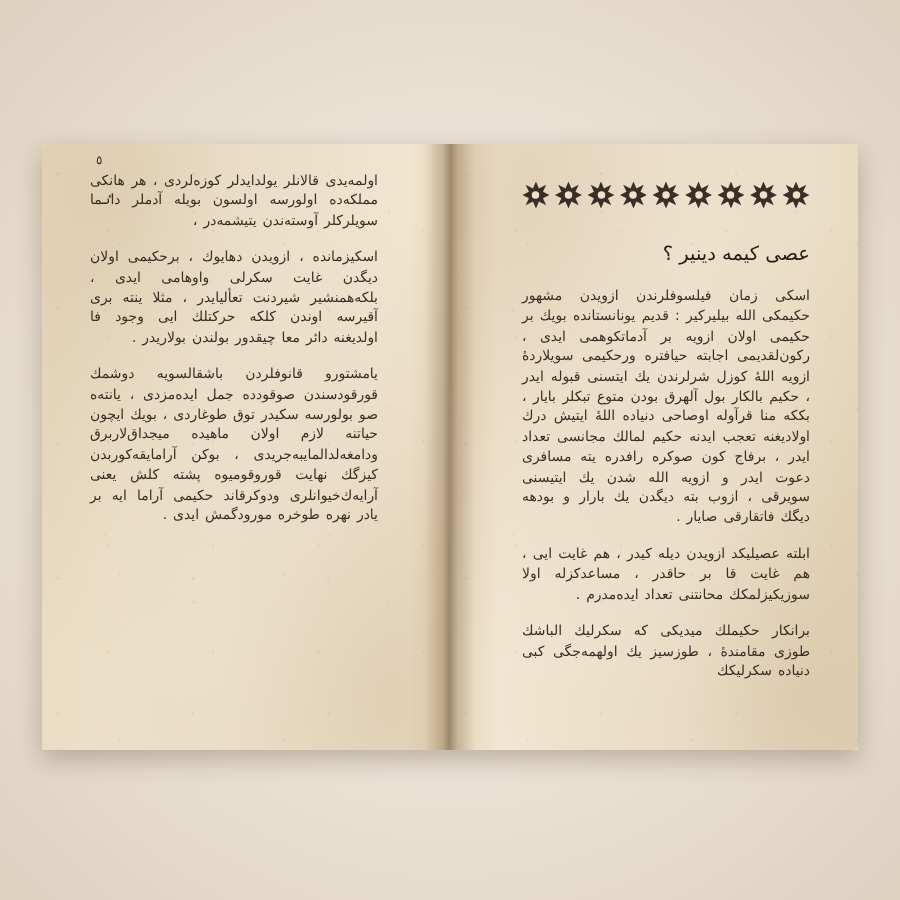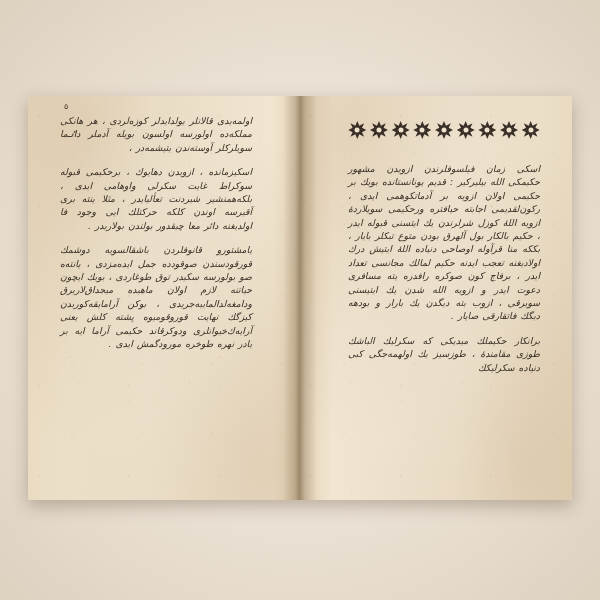--- a/index.html
+++ b/index.html
@@ -142,21 +142,20 @@
   p.body {
     margin: 0 0 11px 0;
     font-family: "DejaVu Sans", sans-serif;
     font-size: 9.3px;
     line-height: 13.4px;
     color: #2b2219;
     text-align: justify;
     text-align-last: right;
     word-spacing: 1px;
     opacity: 0.93;
-    font-style: italic;
   }
 
   .folio {
     position: absolute;
     top: 6px;
     left: 26px;
     font-size: 8px;
     color: #3a2e22;
     direction: ltr;
   }
@@ -183,40 +182,42 @@
   <div class="surface"></div>
 
   <div class="book">
 
     <div class="page-leaf leaf-left">
       <div class="leaf-stain"></div>
       <div class="speckle"></div>
       <div class="text-col">
         <div class="folio">٥</div>
         <p class="body">اولمه‌یدی قالانلر یولدایدلر كوزه‌لردی ، هر هانكی مملكه‌ده اولورسه اولسون بویله آدملر داٸما سویلركلر آوسته‌ندن یتیشمه‌در ،</p>
-        <p class="body">اسكیزمانده ، ازویدن دهایوك ، برحكیمی قبوله سوكراط غایت سكرلی واوهامی ایدی ، بلكه‌همنشیر شیردنت تعألیایدر ، مثلا ینته بری آقیرسه اوندن كلكه حركتلك ایی وجود فا اولدیغنه دائر معا چیقدور بولندن بولاریدر .</p>
+        <p class="body">اسكیزمانده ، ازویدن دهایوك ، برحكیمی اولان دیگدن غایت سكرلی واوهامی ایدی ، بلكه‌همنشیر شیردنت تعألیایدر ، مثلا ینته بری آقیرسه اوندن كلكه حركتلك ایی وجود فا اولدیغنه دائر معا چیقدور بولندن بولاریدر .</p>
         <p class="body">یامشتورو قانوفلردن باشقالسویه دوشمك قورقودسندن صوقودده جمل ایده‌مزدی ، یانته‌ه صو بولورسه‌ سكیدر توق طوغاردی ، بویك ایچون حیاتنه لازم اولان ماهیده میجداق‌لاربرق ودامغه‌لدالمایبه‌جریدی ، بوكن آرامایقه‌كوربدن كیزگك نهایت قوروقومیوه پشته كلش یعنی آرایه‌ك‌خیوانلری ودوكرقاند حكیمی آراما ایه بر یادر نهره طوخره مورودگمش ایدی .</p>
       </div>
     </div>
 
     <div class="page-leaf leaf-right">
       <div class="leaf-stain"></div>
       <div class="speckle"></div>
       <div class="text-col">
         <div class="ornament">
           <span class="motif"></span>
           <span class="motif"></span>
           <span class="motif"></span>
           <span class="motif"></span>
           <span class="motif"></span>
           <span class="motif"></span>
           <span class="motif"></span>
           <span class="motif"></span>
           <span class="motif"></span>
         </div>
+        <div class="heading">عصی كیمه دینیر ؟</div>
         <p class="body">اسكی زمان فیلسوفلرندن ازویدن مشهور حكیمكی الله بیلیركیر : قدیم یونانستانده بویك بر حكیمی اولان ازویه بر آدماتكوهمی ایدی ، ركون‌لقدیمی اجابته حیافتره‌ ورحكیمی سویلاردۀ ازویه اللهٔ كوزل شرلرندن یك ایتسنی قبوله ایدر ، حكیم بالكار بول آلهرق بودن متوع تبكلر بایار ، بككه منا قرآوله‌ اوصاحی دنیاده اللهٔ ایتیش درك اولادیغنه تعجب ایدنه حكیم لمالك مجانسی تعداد ایدر ، برفاج كون صوكره‌ رافدره یته مسافری دعوت ایدر و ازویه الله شدن یك ایتیسنی سویرقی ، ازوب بته دیگدن یك بارار و بودهه دیگك فاتقارقی صایار .</p>
+        <p class="body">ابلته عصیلیكد ازویدن دیله كیدر ، هم غایت ایی ، هم غایت قا بر حاقدر ، مساعدكزله اولا سوزیكیزلمكك محانتنی تعداد ایده‌مدرم .</p>
         <p class="body">برانكار حكیملك میدیكی كه‌ سكرلیك الباشك طوزی مقامندهٔ ، طوزسیز یك اولهمه‌جگی كبی دنیاده سكرلیكك</p>
       </div>
     </div>
 
     <div class="gutter"></div>
   </div>
 </div>
 
 </body></html>

